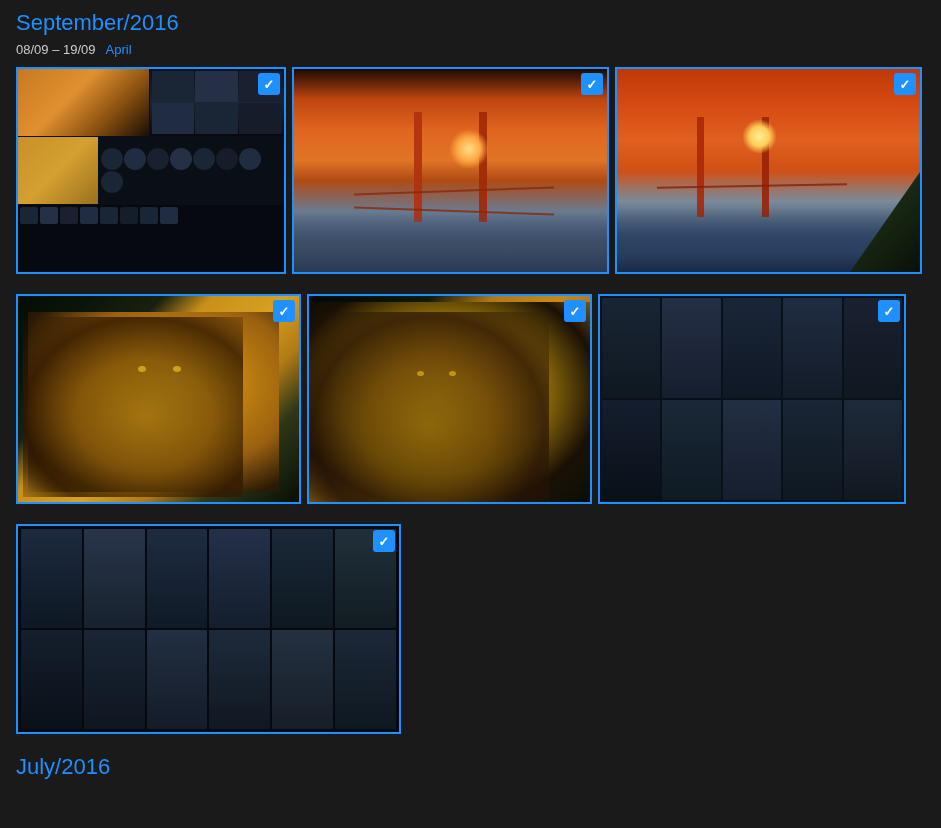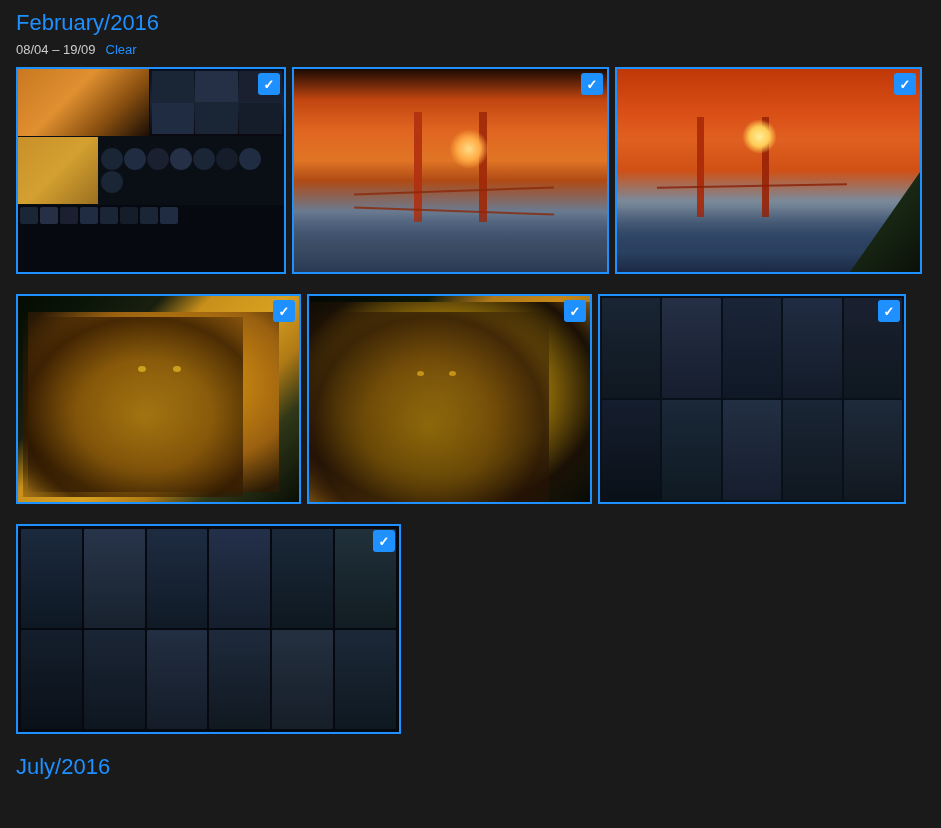--- a/index.html
+++ b/index.html
@@ -59,25 +59,25 @@
       justify-content: center;
       font-size: 13px;
       color: #fff;
       font-weight: bold;
       z-index: 10;
     }
   </style>
 </head>
 <body>
 
-<h2 class="section-title">February/2016</h2>
+<h2 class="section-title">September/2016</h2>
 
 <div class="date-range">
-  <span>08/04 – 19/09</span>
-  <button class="clear-btn">Clear</button>
+  <span>08/09 – 19/09</span>
+  <button class="clear-btn">April</button>
 </div>
 
 <div class="grid">
 
   <div class="thumb" style="width:270px; height:207px;">
     <div style="width:100%; height:100%; background:#0a0e15; display:grid; grid-template-columns:1fr 1fr; grid-template-rows:1fr 1fr 1fr; gap:1px;">
 
       <div style="grid-column:1/3; grid-row:1/2; display:flex; gap:1px;">
         <div style="flex:1; background: linear-gradient(135deg, #c87820 0%, #e09030 40%, #8a5010 70%, #1a0e05 100%);"></div>
         <div style="flex:1; background: linear-gradient(180deg, #0a1020 0%, #1a2535 50%, #0a0810 100%); display:grid; grid-template-columns:repeat(3,1fr); grid-template-rows:repeat(2,1fr); gap:1px; padding:2px;">

